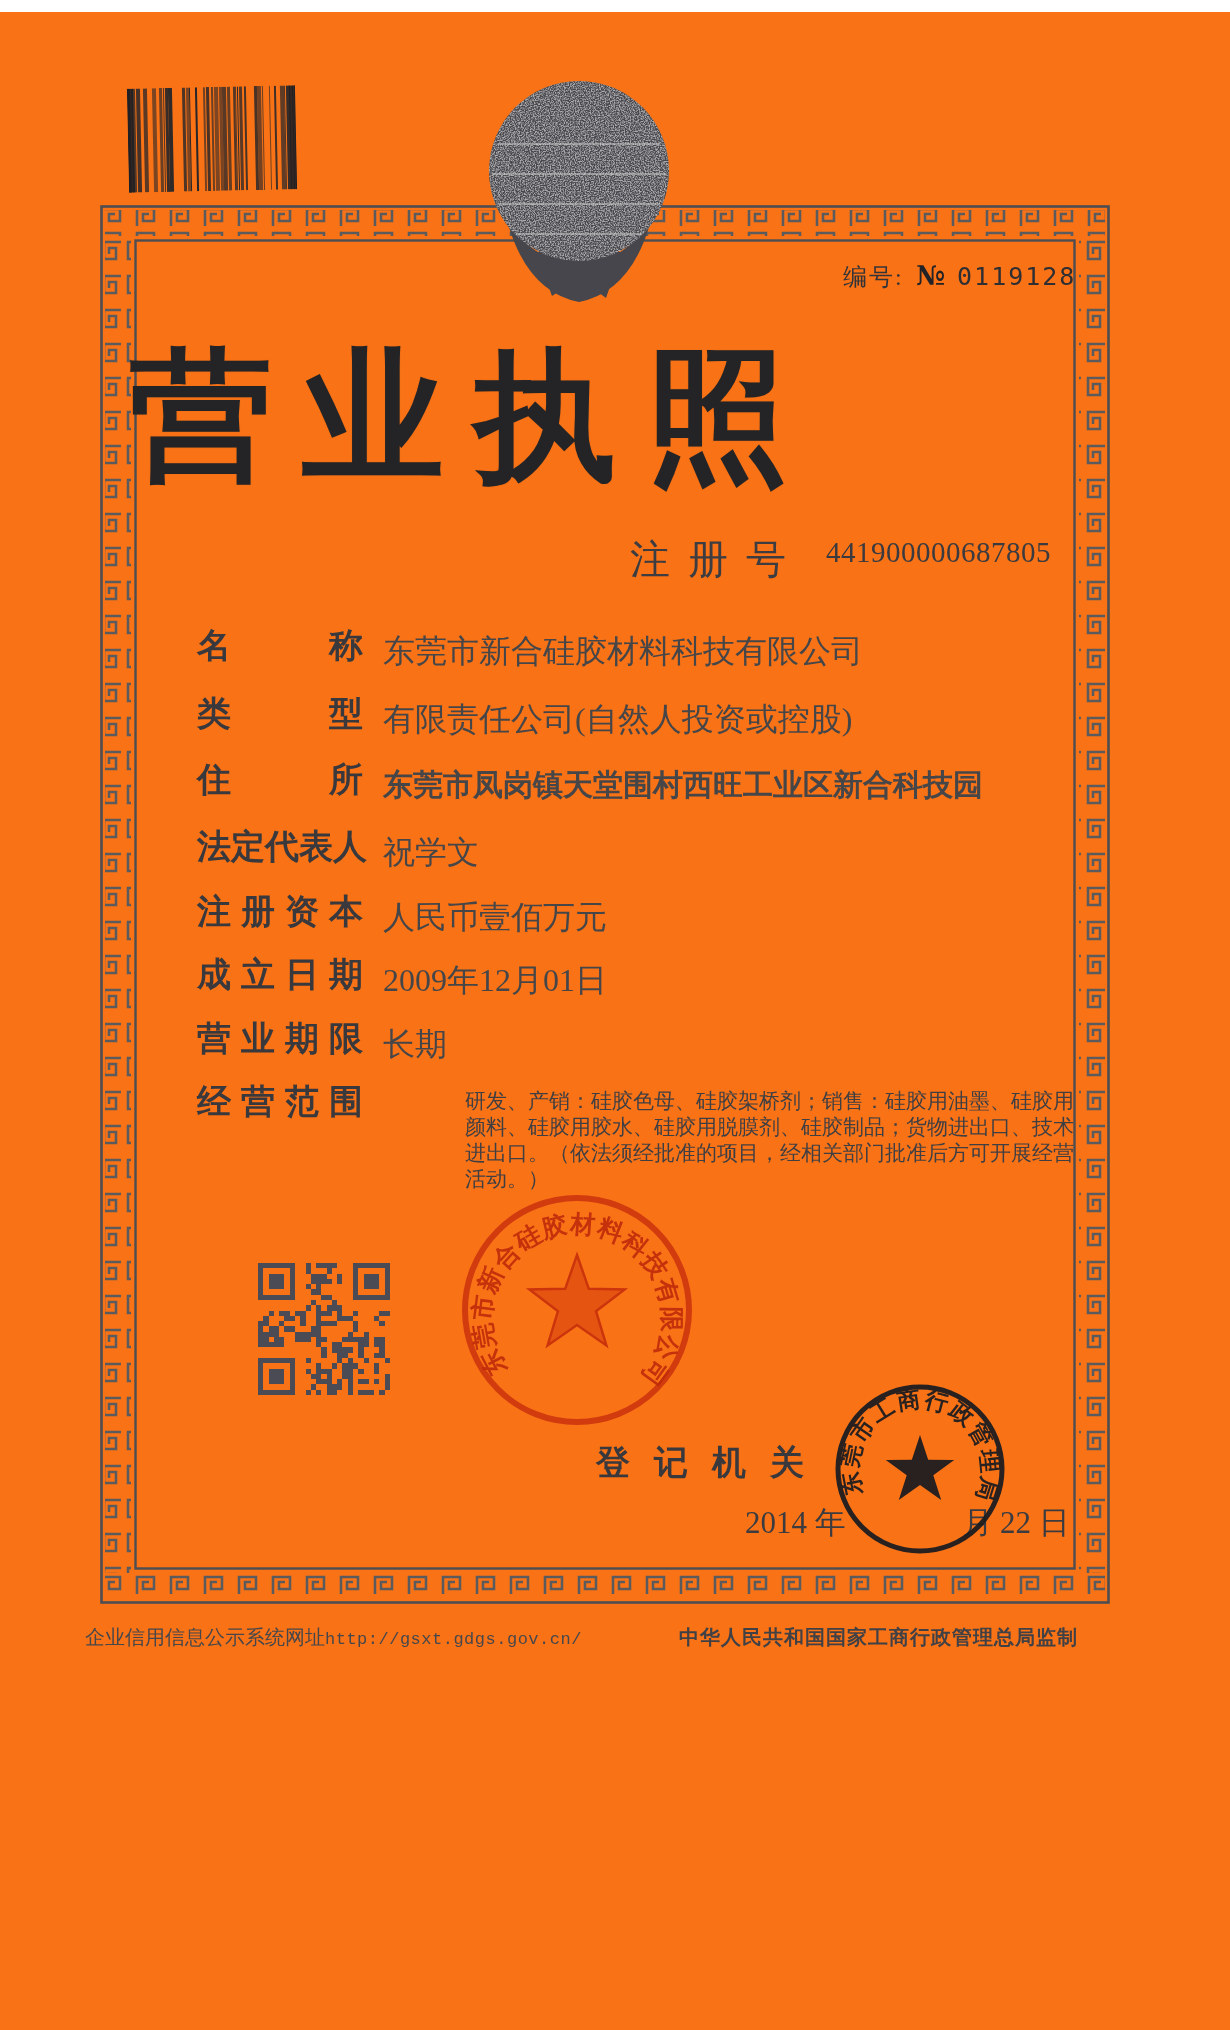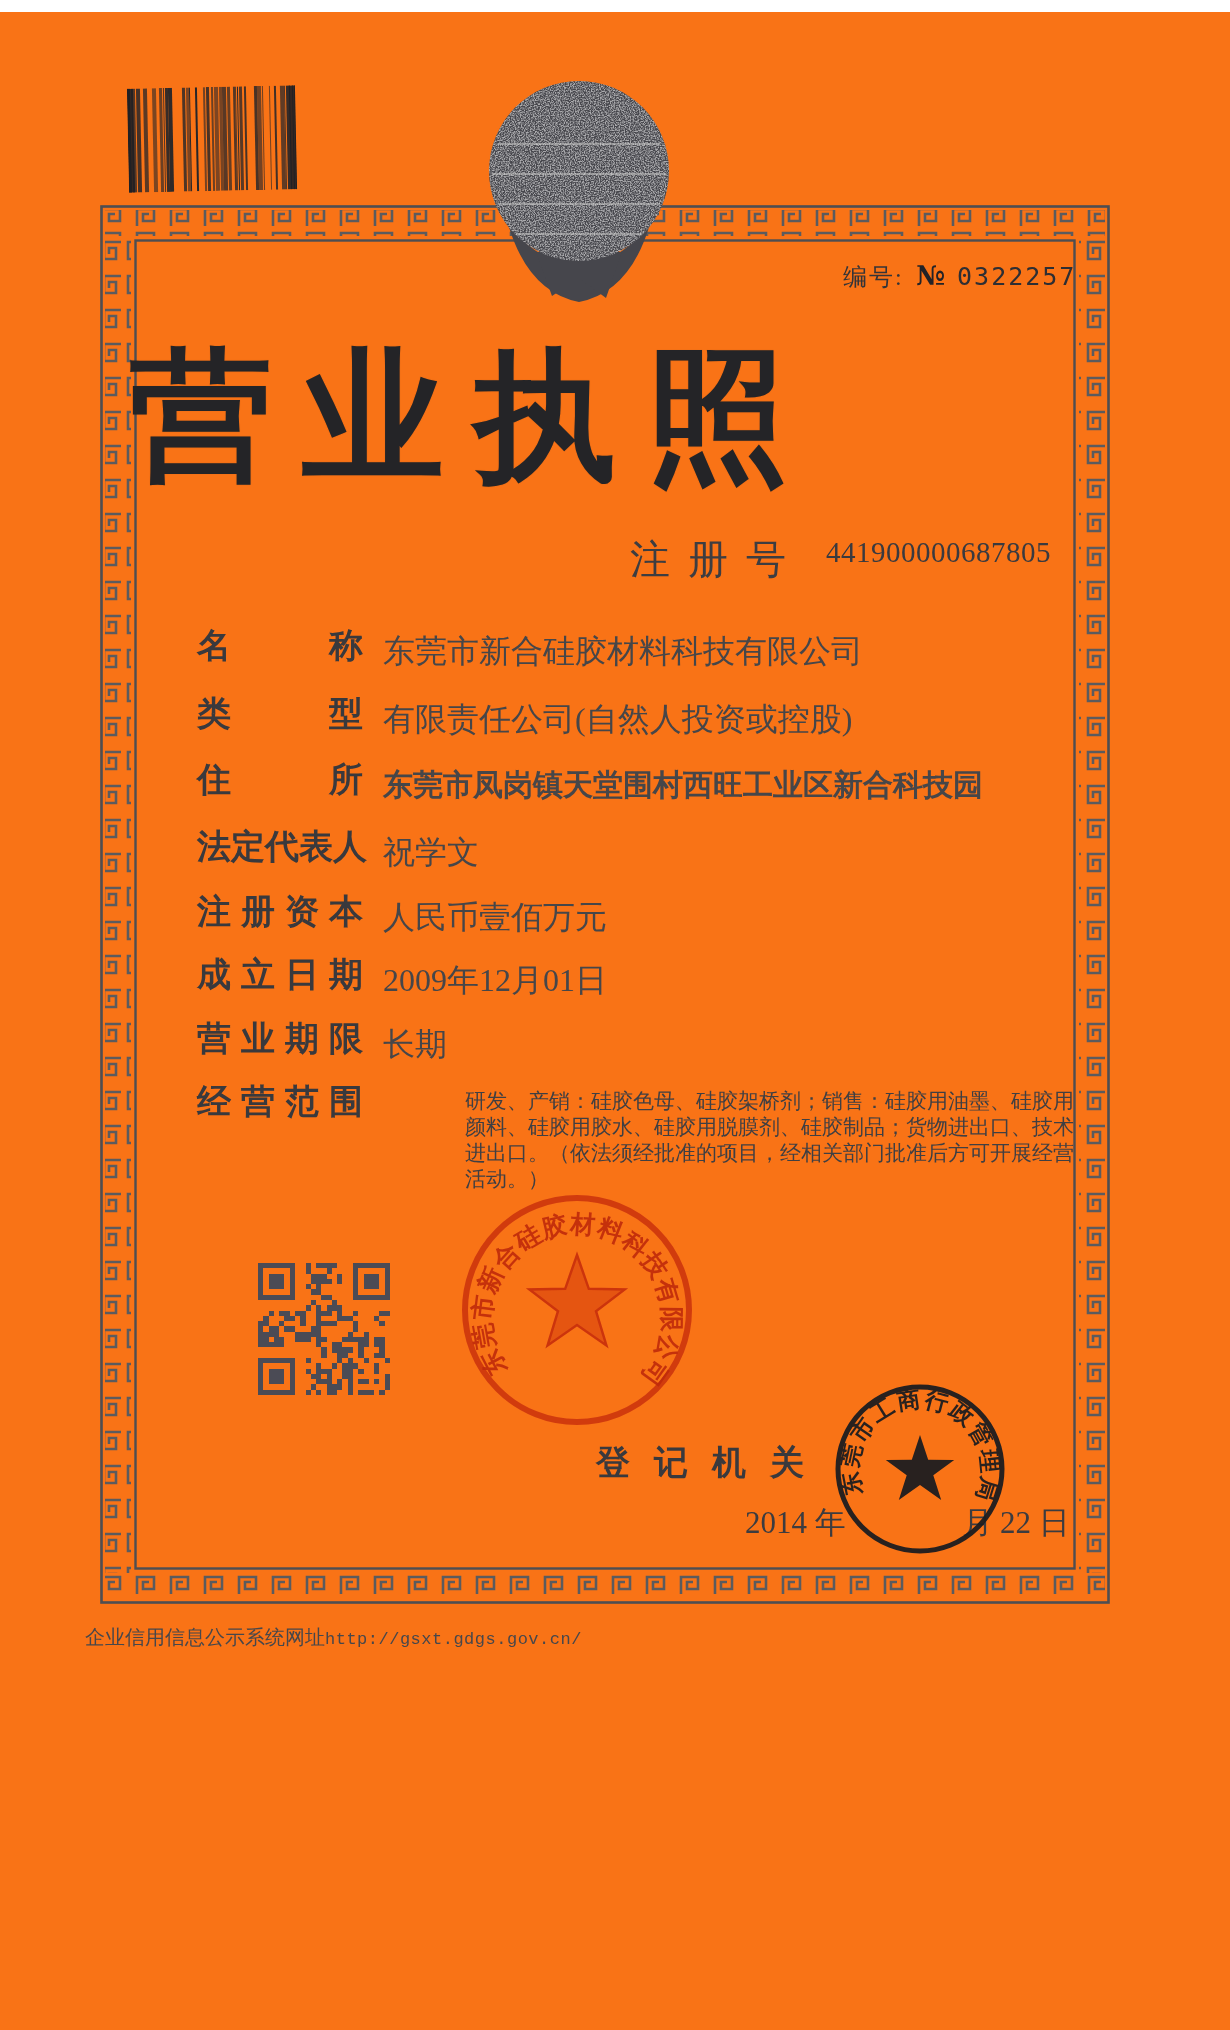--- a/index.html
+++ b/index.html
@@ -139,21 +139,21 @@
           <line x1="30" y1="130" x2="192" y2="130"></line>
           <line x1="48" y1="160" x2="174" y2="160"></line>
         </g>
       </g>
     </svg>
   </div>
 
   <div class="serial">
     <span class="lab">编号:</span>
     <span class="sym">№</span>
-    <span class="num">0322257</span>
+    <span class="num">0119128</span>
   </div>
 
   <div class="title">营业执照</div>
 
   <div class="regline">
     <span class="rlab">注册号</span>
     <span class="rnum">441900000687805</span>
   </div>
 
   <div>
@@ -441,14 +441,15 @@
       <path id="blackTextPath" d="M46,134 A62,62 0 1,1 134,134" fill="none"></path>
     </defs>
     <text font-size="23" fill="#1d1d20" letter-spacing="2" font-family="Liberation Serif, serif" font-weight="bold">
       <textPath href="#blackTextPath" startOffset="24">东莞市工商行政管理局</textPath>
     </text>
   </svg>
 
   <div class="footer-left">
     <span>企业信用信息公示系统网址</span><span class="url">http://gsxt.gdgs.gov.cn/</span>
   </div>
+  <div class="footer-right">中华人民共和国国家工商行政管理总局监制</div>
 
 </div>
 
 </body></html>

